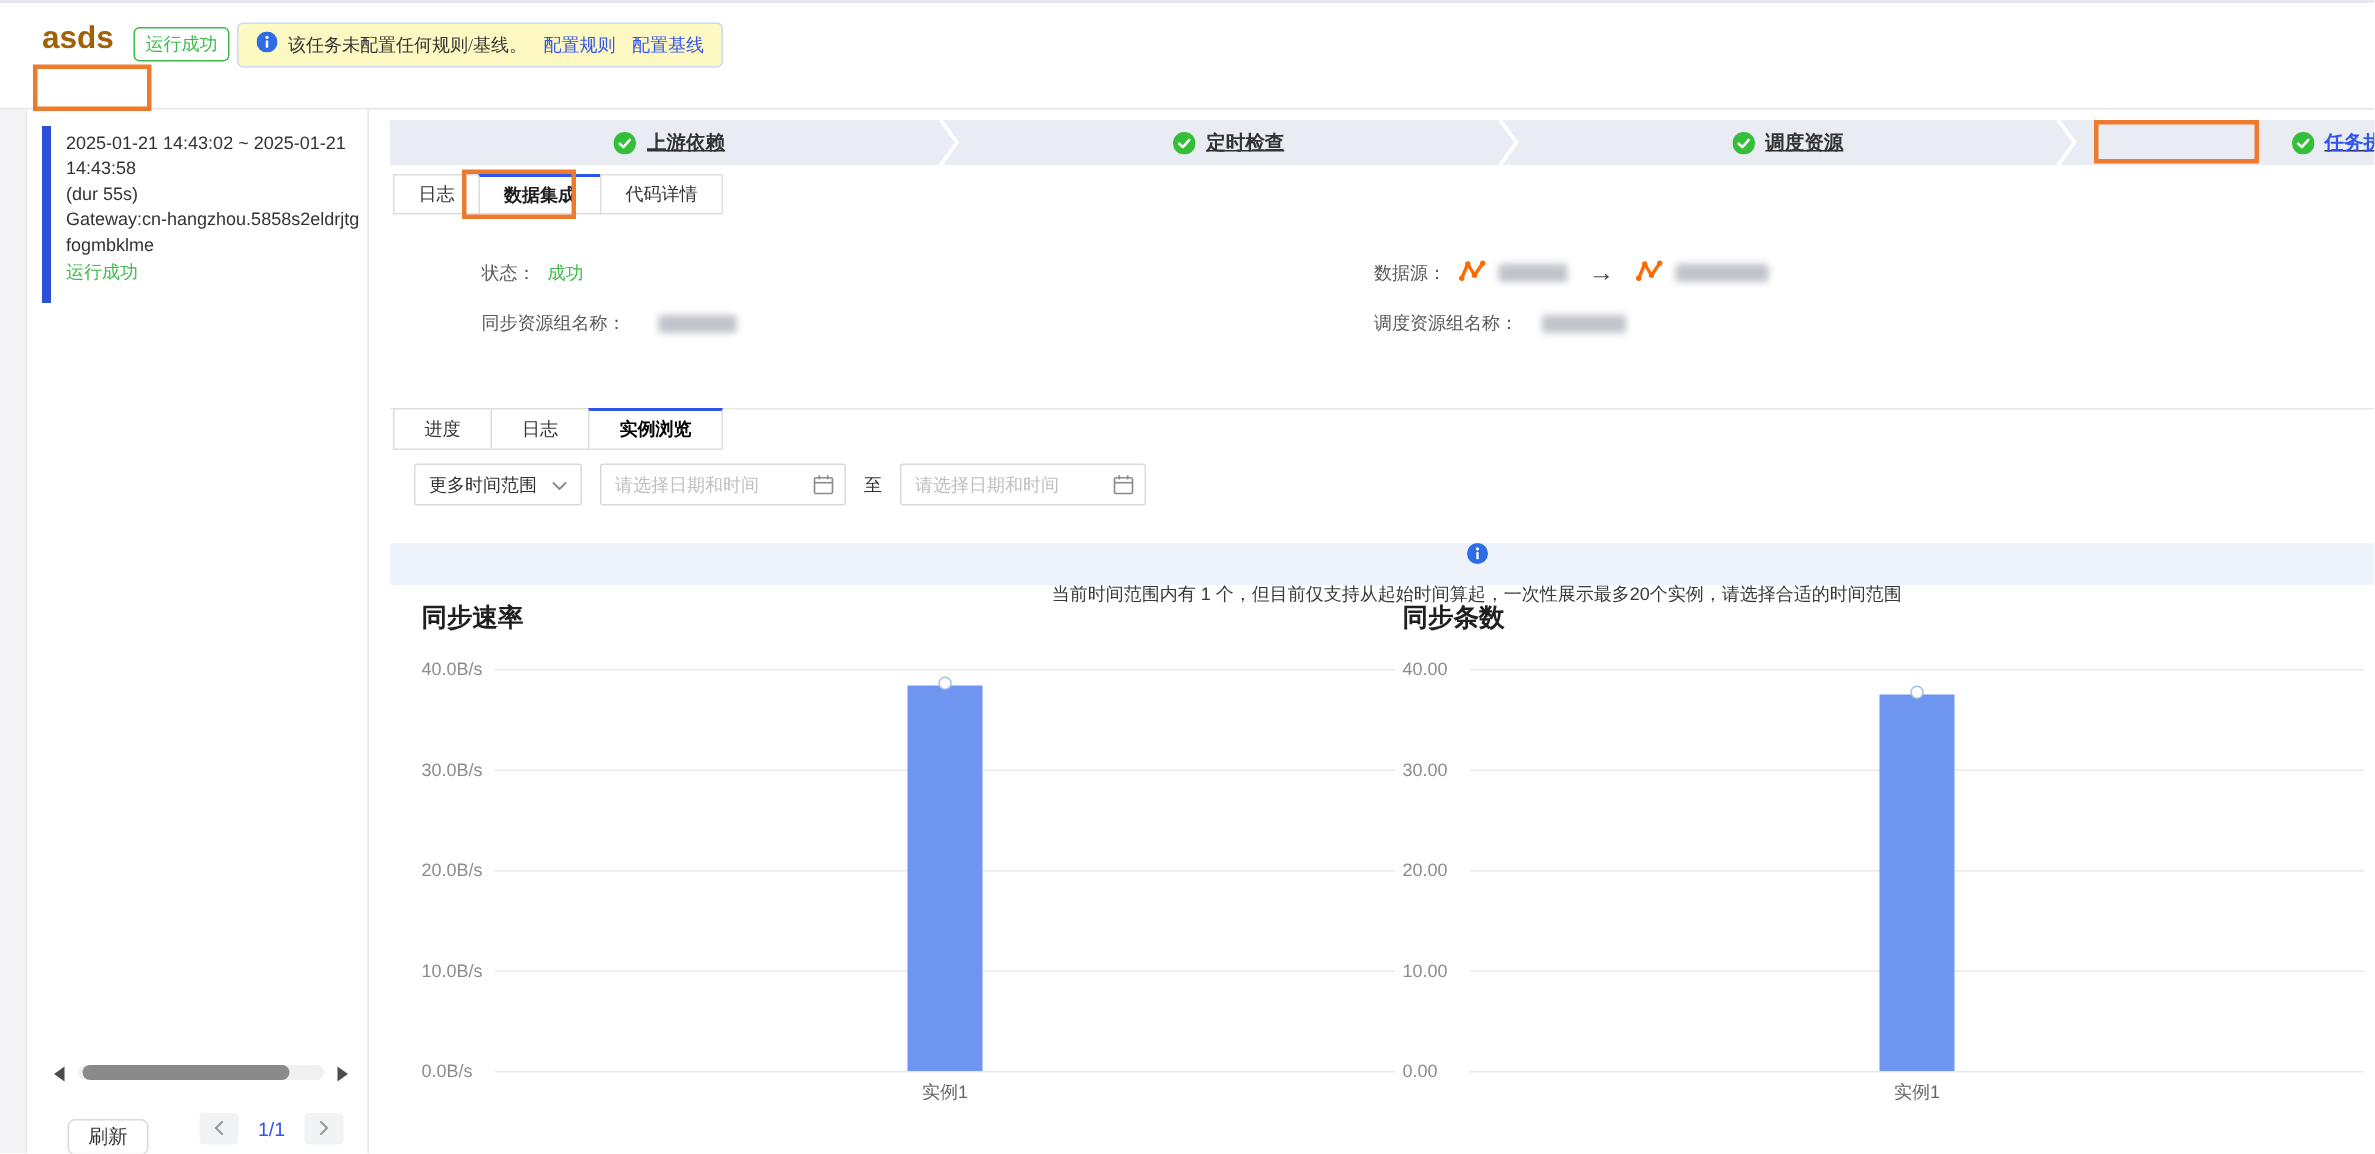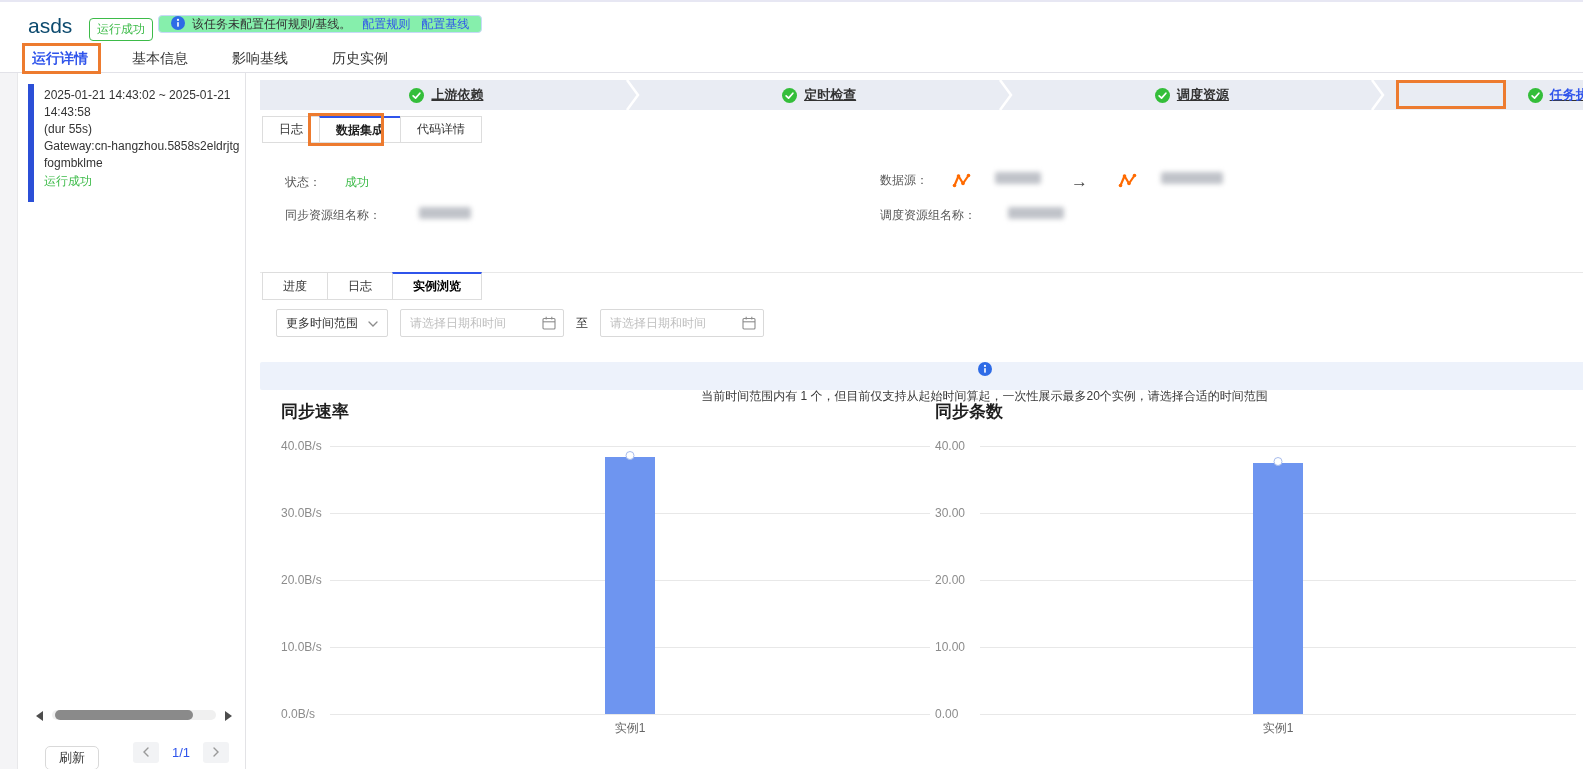--- a/index.html
+++ b/index.html
@@ -2,23 +2,23 @@
 <html><head>
 <meta charset="utf-8">
 <style>
   * { margin:0; padding:0; box-sizing:border-box; }
   html,body { background:#fff; }
   body { font-family:"Liberation Sans","DejaVu Sans",sans-serif; font-size:12px; color:#333; }
   #page { position:relative; width:1583px; height:769px; background:#fff; overflow:hidden; border-top:2px solid #e7e7f3; }
   .abs { position:absolute; }
 
   
-  .page-title { left:28px; top:12px; font-size:21px; font-weight:normal; color:#0c4a6e; }
+  .page-title { left:28px; top:12px; font-size:21px; font-weight:bold; color:#a16207; }
   .status-badge { left:89px; top:16px; border:1px solid #3dbb49; color:#3dbb49; border-radius:4px; padding:2px 7px; font-size:12px; background:#fff; }
-  .notice-box { left:158px; top:13px; height:18px; display:flex; align-items:center; gap:7px; background:#86efac; border:1px solid #c7d9f8; border-radius:4px; padding:0 12px; }
+  .notice-box { left:158px; top:13px; height:30px; display:flex; align-items:center; gap:7px; background:#fef9c3; border:1px solid #c7d9f8; border-radius:4px; padding:0 12px;font-family:Liberation Serif, serif; }
   .notice-box .txt { color:#333; }
   .link { color:#2f54eb; cursor:pointer; }
   .notice-box .link { margin-left:4px; }
 
   .main-tabs { left:30px; top:45px; display:flex; gap:40px; font-size:14px; }
   .main-tab { padding:3px 2px 6px; color:#333; cursor:pointer; }
   .main-tab.active { color:#2f54eb; font-weight:bold; border-bottom:2px solid #2f54eb; }
   .header-divider { left:0; top:70px; width:1583px; height:1px; background:#e2e2e8; }
 
   
@@ -48,21 +48,21 @@
   .step.active { color:#2f54eb; }
   .step-sep { position:absolute; right:-8px; top:0; height:30px; width:16px; z-index:2; }
 
   
   .detail-tabs { left:262px; top:114px; display:flex; }
   .card-tab { height:27px; padding:0 16px; display:flex; align-items:center; background:#fff; border:1px solid #ddd; margin-left:-1px; cursor:pointer; color:#333; }
   .card-tab:first-child { margin-left:0; }
   .card-tab.active { border-top:2px solid #2f54eb; font-weight:bold; color:#1f1f1f; }
 
   
-  .info-row { display:flex; gap:24px; }
+  .info-row { display:flex; align-items:center; gap:8px;margin-left:36px; }
   .lbl { color:#595959; }
   .val-green { color:#3dbb49; }
   .pill { height:12px; border-radius:2px; background:#c0c3c9; filter:blur(2.5px); }
   .ds-arrow { font-size:17px; font-weight:bold; color:#4a4a4a; margin:0 6px; }
 
   
   .inner-topline { left:260px; top:270px; width:1323px; height:1px; background:#e8e8e8; }
   .instance-tabs { left:262px; top:270px; display:flex; }
   .instance-tabs .card-tab { height:28px; padding:0 20px; }
   .instance-tabs .card-tab.active { color:#000000; }
@@ -108,26 +108,20 @@
           <circle cx="7" cy="7" r="7" fill="#2e6be6"></circle>
           <circle cx="7" cy="3.9" r="1.1" fill="#fff"></circle>
           <rect x="6.2" y="5.9" width="1.6" height="5" rx="0.8" fill="#fff"></rect>
         </svg>
     </span>
     <span class="txt">该任务未配置任何规则/基线。</span>
     <span class="link">配置规则</span>
     <span class="link">配置基线</span>
   </div>
 
-  <div class="abs main-tabs">
-    <div class="main-tab active">运行详情</div>
-    <div class="main-tab">基本信息</div>
-    <div class="main-tab">影响基线</div>
-    <div class="main-tab">历史实例</div>
-  </div>
   <div class="abs header-divider"></div>
 
   <div class="abs left-gutter"></div>
 
   <div class="abs sidebar">
     <div class="instance-item">
       <div class="instance-accent"></div>
       <div class="instance-text">
         <span>2025-01-21 14:43:02 ~ 2025-01-21 14:43:58</span><br>
         <span>(dur 55s)</span><br>

